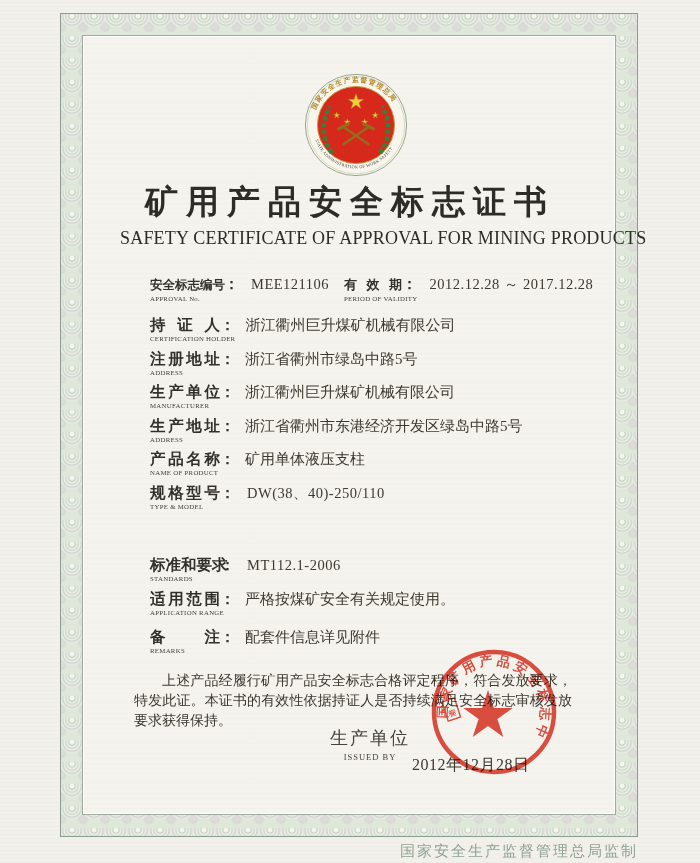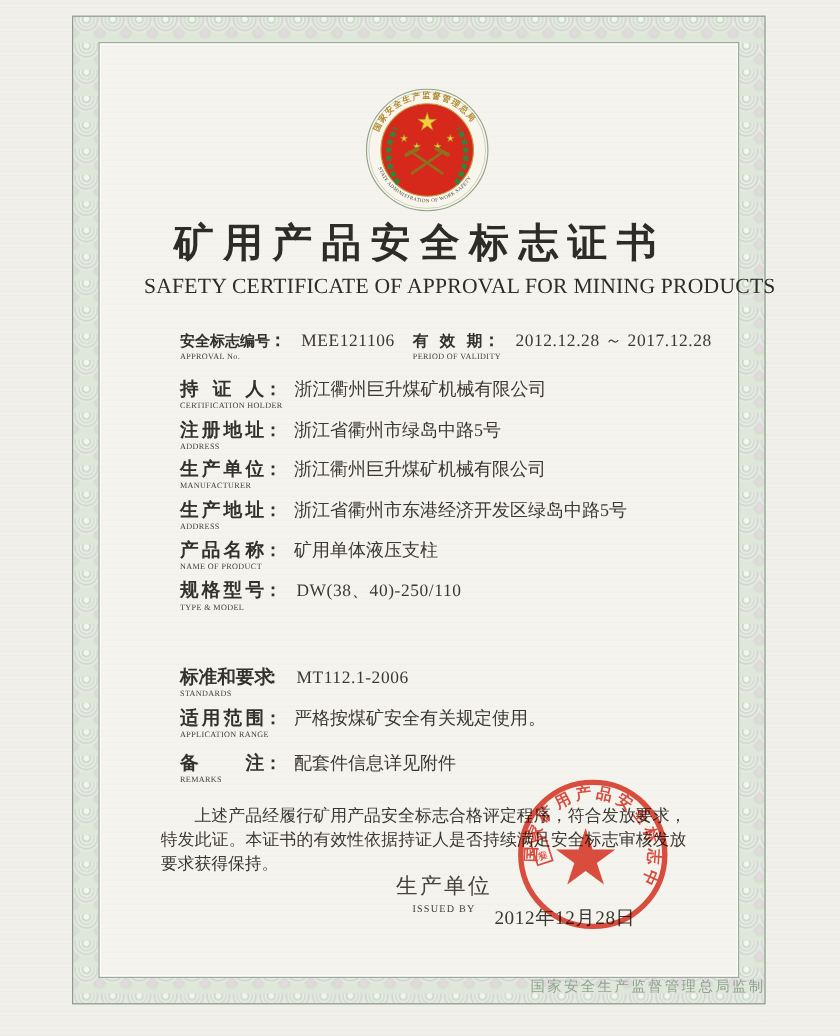--- a/index.html
+++ b/index.html
@@ -65,21 +65,21 @@
     color:#3a372f; font-weight:500;
   }
   .issued { position:absolute; left:300px; top:726px; width:140px; text-align:center; }
   .issued-cn { font-size:18px; letter-spacing:2px; color:#46423b; }
   .issued-en { font-size:8.5px; letter-spacing:1px; color:#46423b; margin-top:2px;text-align:center; }
   .issue-date { position:absolute; left:412px; top:755px; font-size:16px; color:#3c3930; letter-spacing:0.5px; }
   
   .seal { position:absolute; left:424px; top:644px; width:140px; height:140px; opacity:0.88; mix-blend-mode:multiply; }
   
   .footer-imprint {
-    position:absolute; right:62px; top:814px; font-size:12px; letter-spacing:2px;
+    position:absolute; right:62px; top:842px; font-size:15px; letter-spacing:2px;
     color:#90a292; white-space:nowrap;
   }
 </style>
 </head>
 <body>
 
 <div class="page">
 
   <div class="border-frame"></div>
   <div class="inner-paper"></div>

